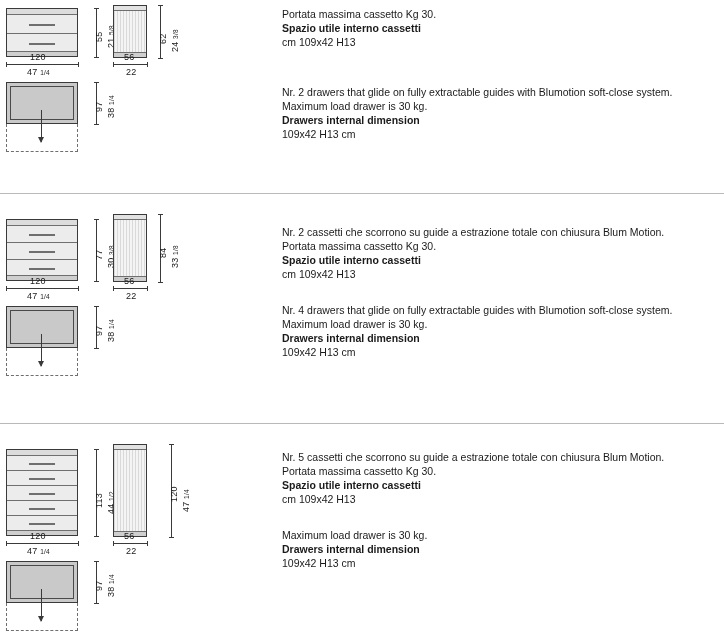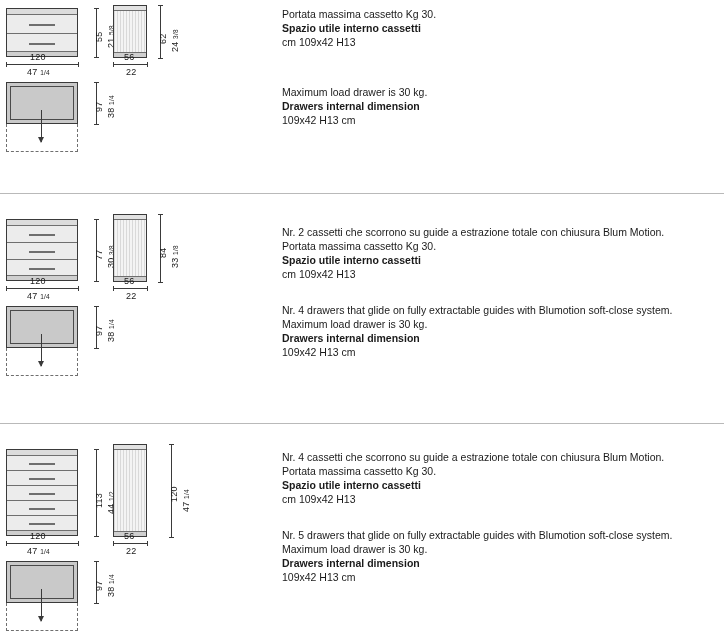--- a/index.html
+++ b/index.html
@@ -250,20 +250,21 @@
     <div class="tick-h" style="left:94px; top:124px;"></div>
     <div class="dim-label-v" style="left:94px; top:112px;">97</div>
     <div class="dim-label-v" style="left:106px; top:118px;">38 <span class="frac">1/4</span></div>
 
     <div class="txt" style="top:7px;">
       <p>Portata massima cassetto Kg 30.</p>
       <p class="b">Spazio utile interno cassetti</p>
       <p>cm 109x42 H13</p>
     </div>
     <div class="txt" style="top:85px;">
+      <p>Nr. 2 drawers that glide on fully extractable guides with Blumotion soft-close system.</p>
       <p>Maximum load drawer is 30 kg.</p>
       <p class="b">Drawers internal dimension</p>
       <p>109x42 H13 cm</p>
     </div>
   </div>
 
   <div class="divider" style="top:193px;"></div>
 
   <div class="section" style="top:214px;height:190px;">
 
@@ -393,26 +394,25 @@
     <div class="plan-dash" style="left:6px; top:159px; width:72px; height:28px;"></div>
     <div class="plan-arrow" style="left:41px; top:145px; height:32px;"></div>
 
     <div class="dim-v" style="left:96px; top:117px; height:42px;"></div>
     <div class="tick-h" style="left:94px; top:117px;"></div>
     <div class="tick-h" style="left:94px; top:159px;"></div>
     <div class="dim-label-v" style="left:94px; top:147px;">97</div>
     <div class="dim-label-v" style="left:106px; top:153px;">38 <span class="frac">1/4</span></div>
 
     <div class="txt" style="top:6px;">
-      <p>Nr. 4 cassetti che scorrono su guide a estrazione totale con chiusura Blum Motion.</p>
+      <p>Nr. 5 cassetti che scorrono su guide a estrazione totale con chiusura Blum Motion.</p>
       <p>Portata massima cassetto Kg 30.</p>
       <p class="b">Spazio utile interno cassetti</p>
       <p>cm 109x42 H13</p>
     </div>
     <div class="txt" style="top:84px;">
-      <p>Nr. 5 drawers that glide on fully extractable guides with Blumotion soft-close system.</p>
       <p>Maximum load drawer is 30 kg.</p>
       <p class="b">Drawers internal dimension</p>
       <p>109x42 H13 cm</p>
     </div>
   </div>
 
 </div>
 
 </body></html>

